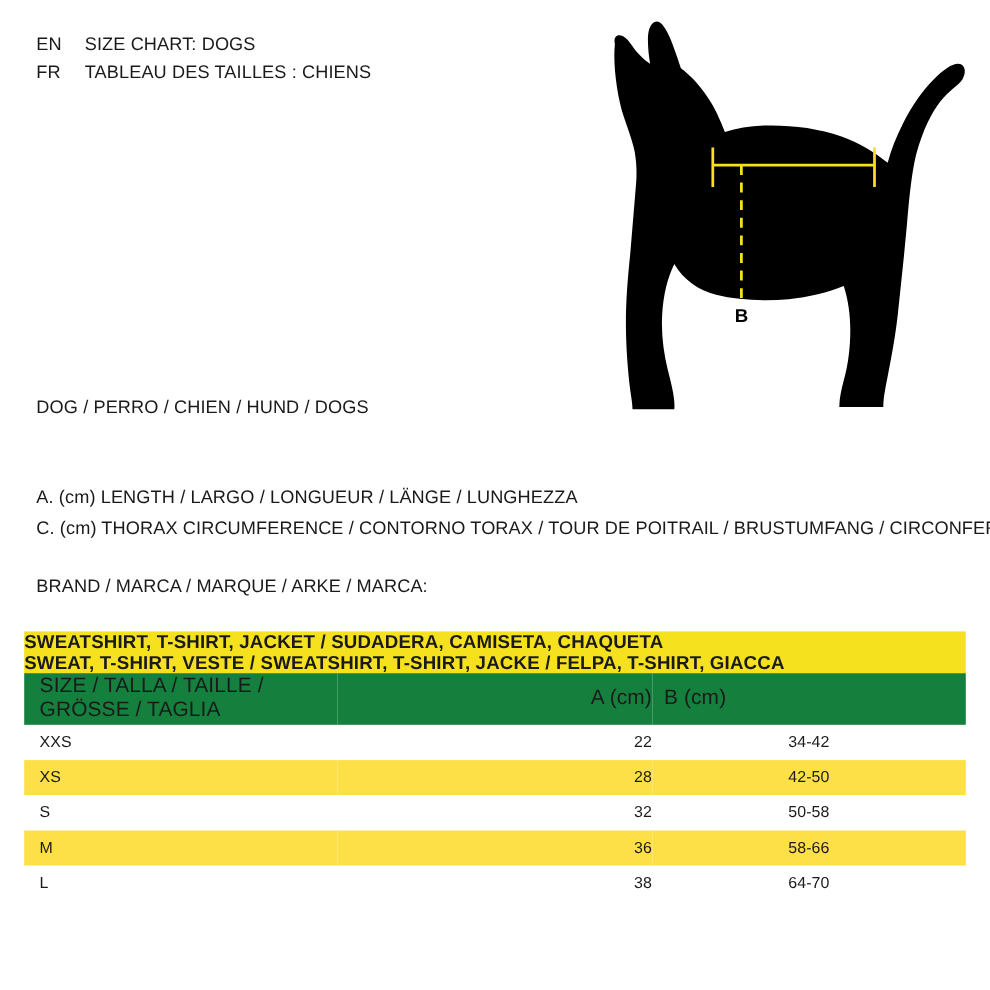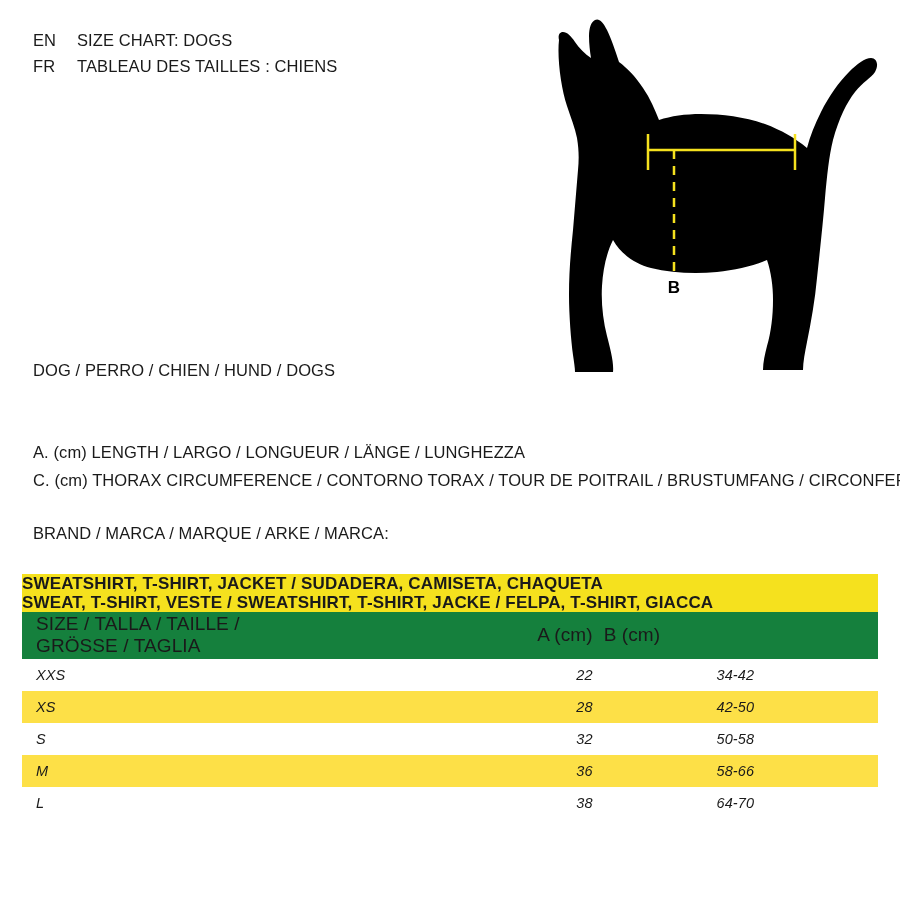--- a/index.html
+++ b/index.html
@@ -90,21 +90,20 @@
     font-size: 19px;
     height: 22px;
     padding: 1px 0 2px 11px;
     letter-spacing: 0.1px;
   }
   .data-row td {
     font-size: 14.5px;
     height: 32px;
     padding: 1px 0 2px 0;
     letter-spacing: 0.1px;
-    font-style: italic;
   }
   .data-row.alt td { background: #fde047; }
   .data-row.plain td { background: #ffffff; }
   .col-size { width: 400px; padding-left: 14px !important; }
   .col-a { width: 148px; text-align: right; }
   .col-b { width: 308px; padding-left: 6px; text-align: center; }
   .col-b.center-head { text-align: left; margin-left: 12px; }
 </style>
 </head>
 <body>

